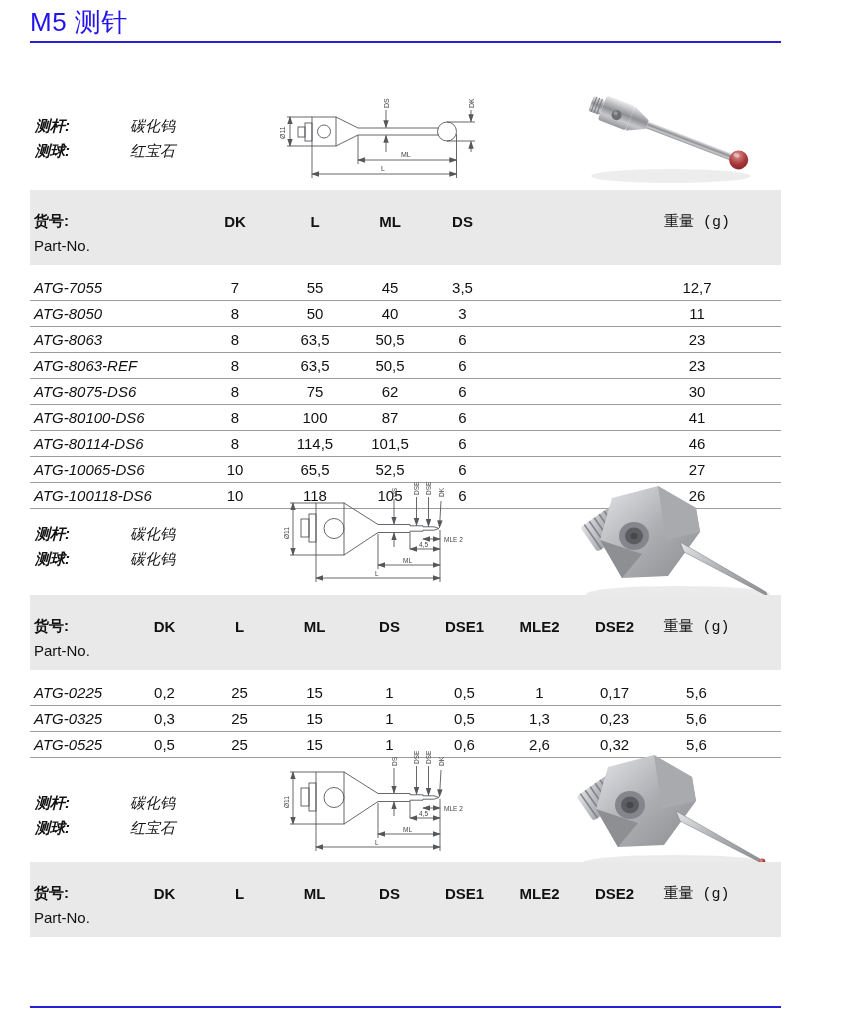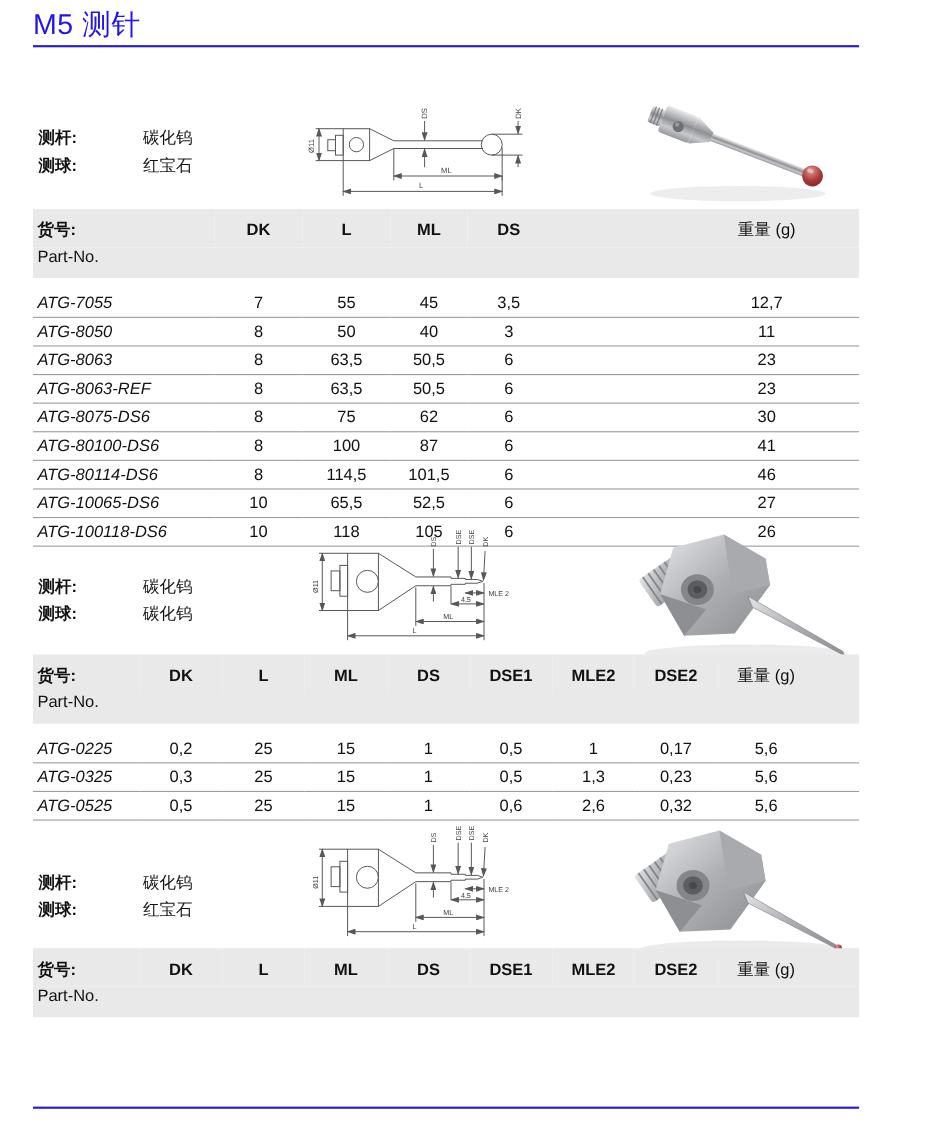--- a/index.html
+++ b/index.html
@@ -10,21 +10,21 @@
   }
   .page-title {
     position:absolute; left:30px; top:6px; font-size:26px; line-height:32px;
     color:#2213ee; letter-spacing:0.5px;
   }
   .rule { position:absolute; left:30px; width:795px; height:2px; background:#2a1fd4; }
   .rule-top { top:41px; }
   .rule-bottom { top:1006px; }
 
   .specs { position:absolute; left:35px; width:230px; font-size:15px; }
-  .spec-row { height:25px; line-height:25px; }
+  .spec-row { height:25px; line-height:25px;font-style:italic; }
   .spec-label { display:inline-block; width:95px; font-weight:bold; }
   .spec-value { font-family:"Liberation Serif","DejaVu Serif",serif; }
   .specs-1 { top:113px; }
   .specs-2 { top:521px; }
   .specs-3 { top:790px; }
 
   .drawing, .photo { position:absolute; }
   .drawing text { font-family:"Liberation Sans","DejaVu Sans",sans-serif; }
   .drawing-1 { left:278px; top:86px; }
   .photo-1   { left:573px; top:82px; }
@@ -34,27 +34,27 @@
   .photo-3   { left:556px; top:747px; }
 
   table.spec-table {
     position:absolute; left:30px; width:795px;
     border-collapse:collapse; table-layout:fixed; font-size:15px;
   }
   .table-1 { top:190px; }
   .table-2 { top:595px; }
   .table-3 { top:862px; }
   .spec-table th { background:#e9e9e9; font-weight:bold; font-size:15px; }
-  .spec-table .hrow1 th { height:30px; vertical-align:middle; padding-top:4px; text-align:center; }
+  .spec-table .hrow1 th { height:30px; vertical-align:middle; padding-top:16px; text-align:center; }
   .spec-table th.c-part { text-align:left; padding-left:4px; }
   .spec-table .hrow2 th {
     height:22px; text-align:left; font-weight:normal; padding:0 0 6px 4px; vertical-align:top;
   }
   .spec-table th.c-weight {
-    font-weight:normal; font-family:Liberation Sans, sans-serif;
+    font-weight:normal; font-family:Liberation Mono, monospace;
   }
   .spec-table .spacer-row td { height:8px; border:none; background:#fff; }
   .spec-table tr.drow td {
     height:23px; border-bottom:1px solid #9c9c9c; text-align:center; vertical-align:middle;
   }
   .spec-table tr.drow td.c-part { text-align:left; padding-left:4px;font-style:italic; }
   .table-1 .c-weight  { padding-left:70px; }
   .table-2 .c-weight, .table-3 .c-weight { padding-right:85px; }
 </style>
 </head>

